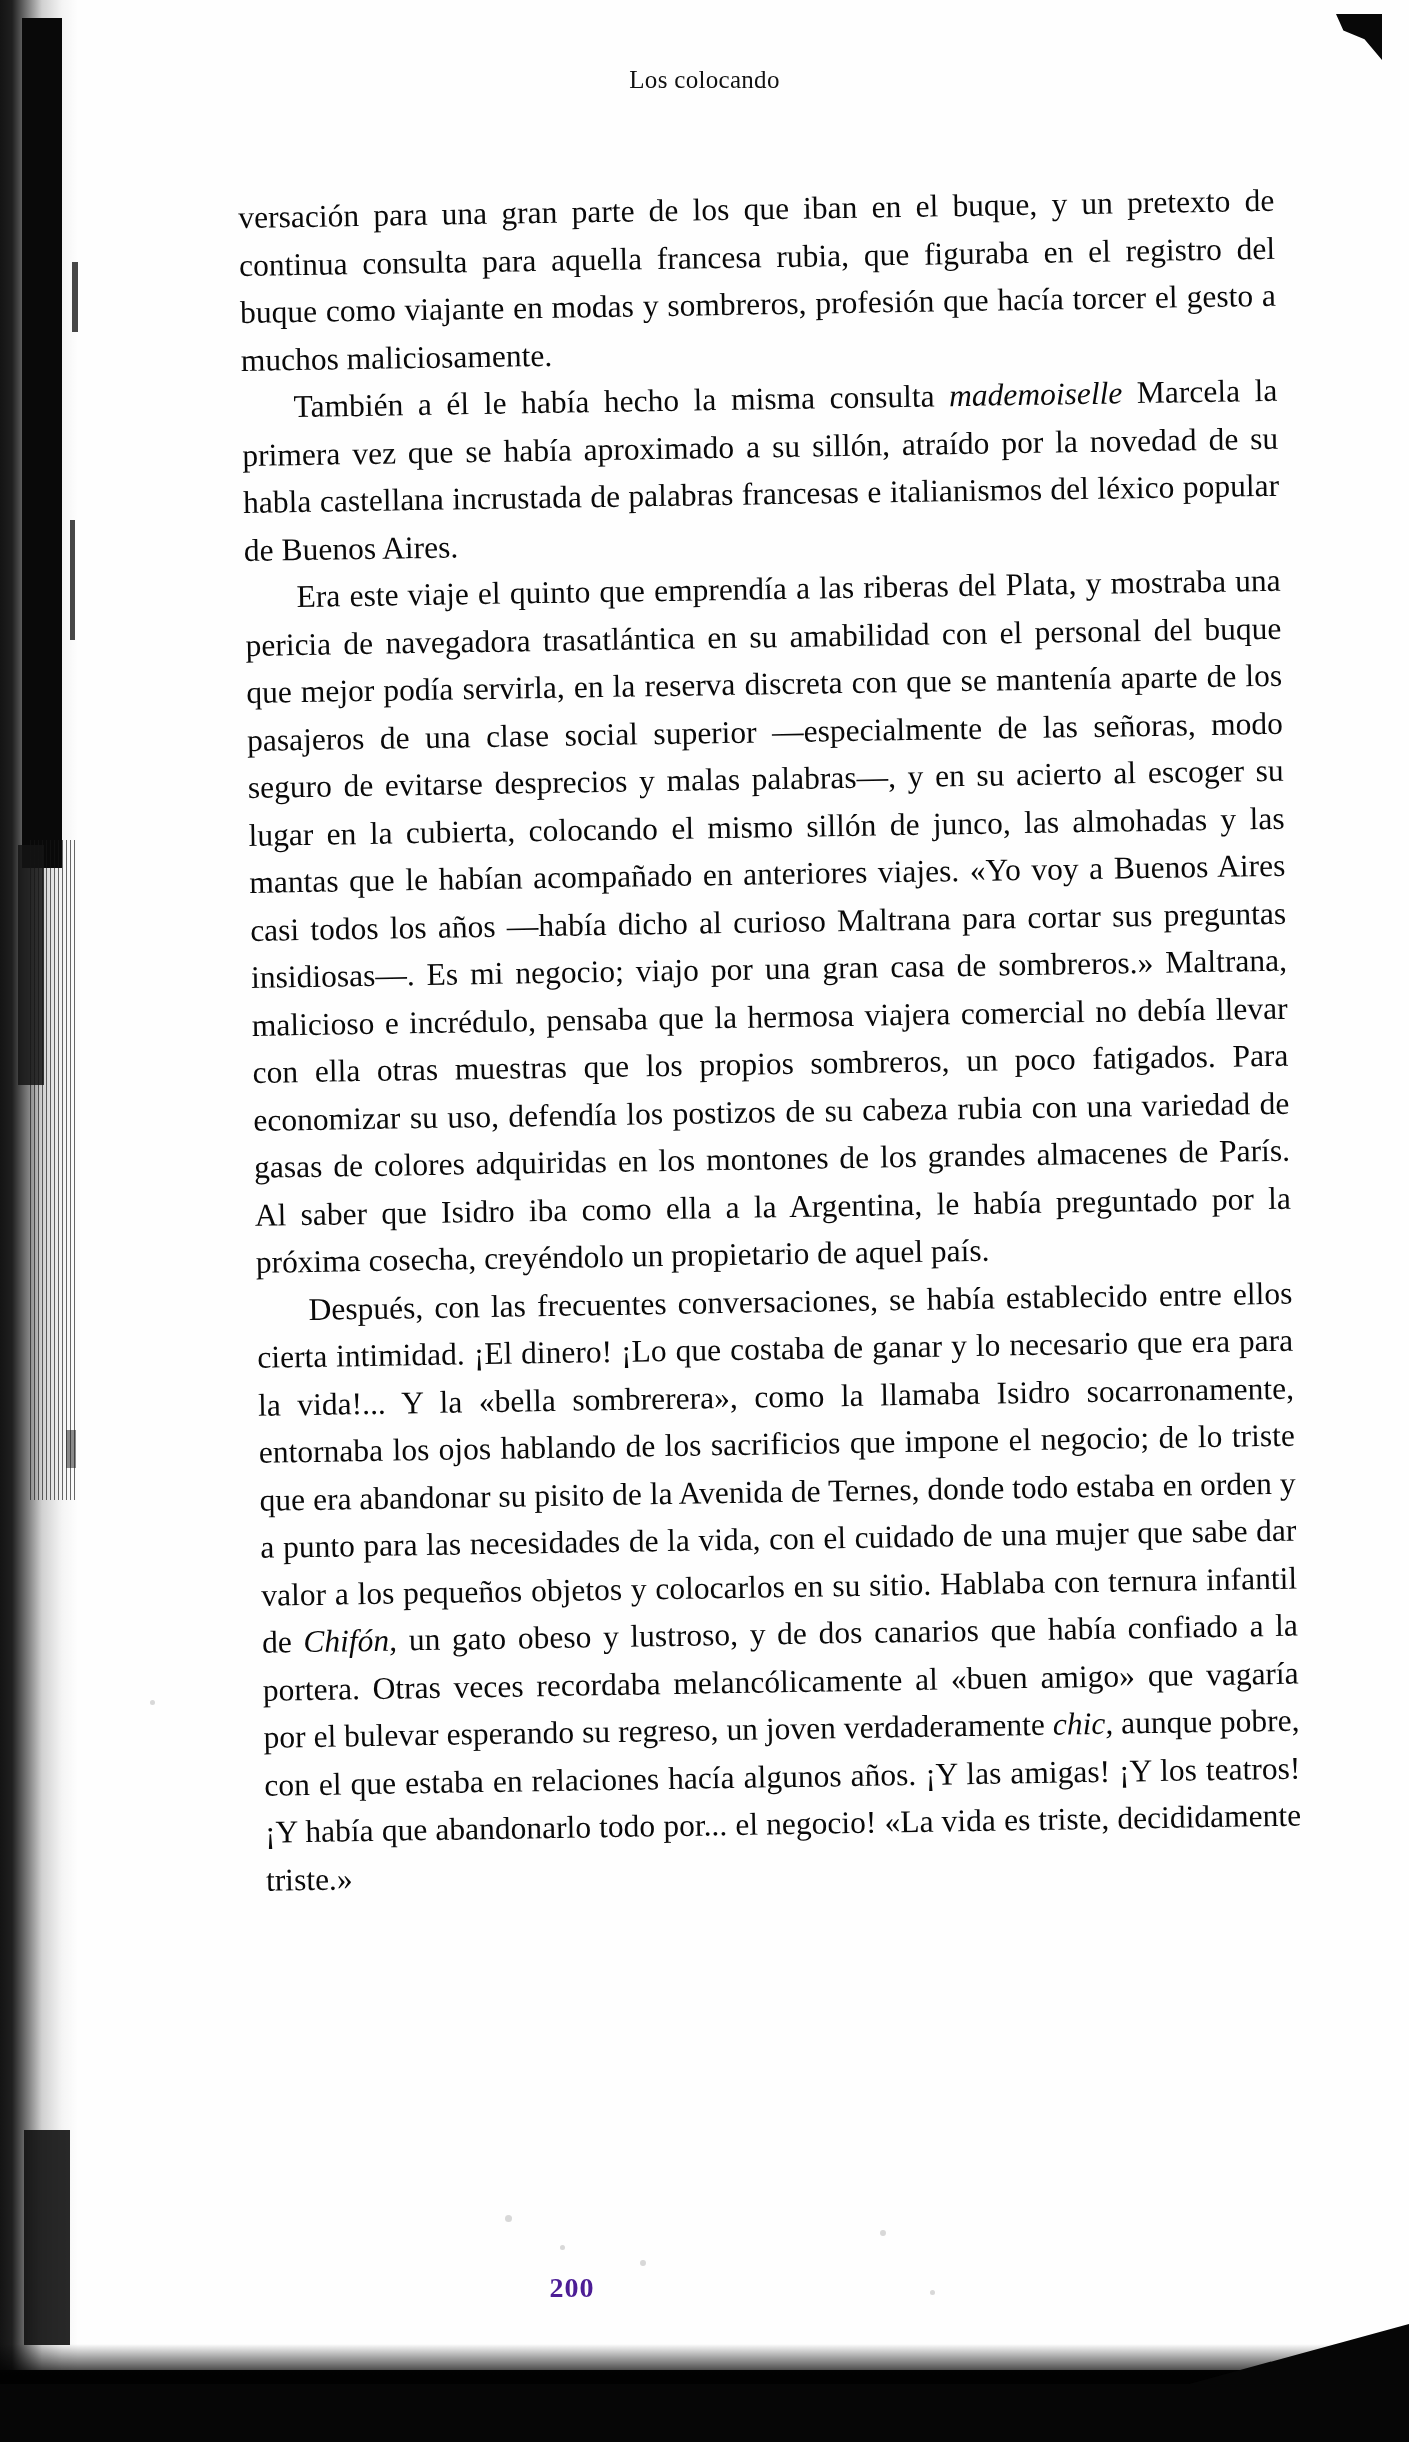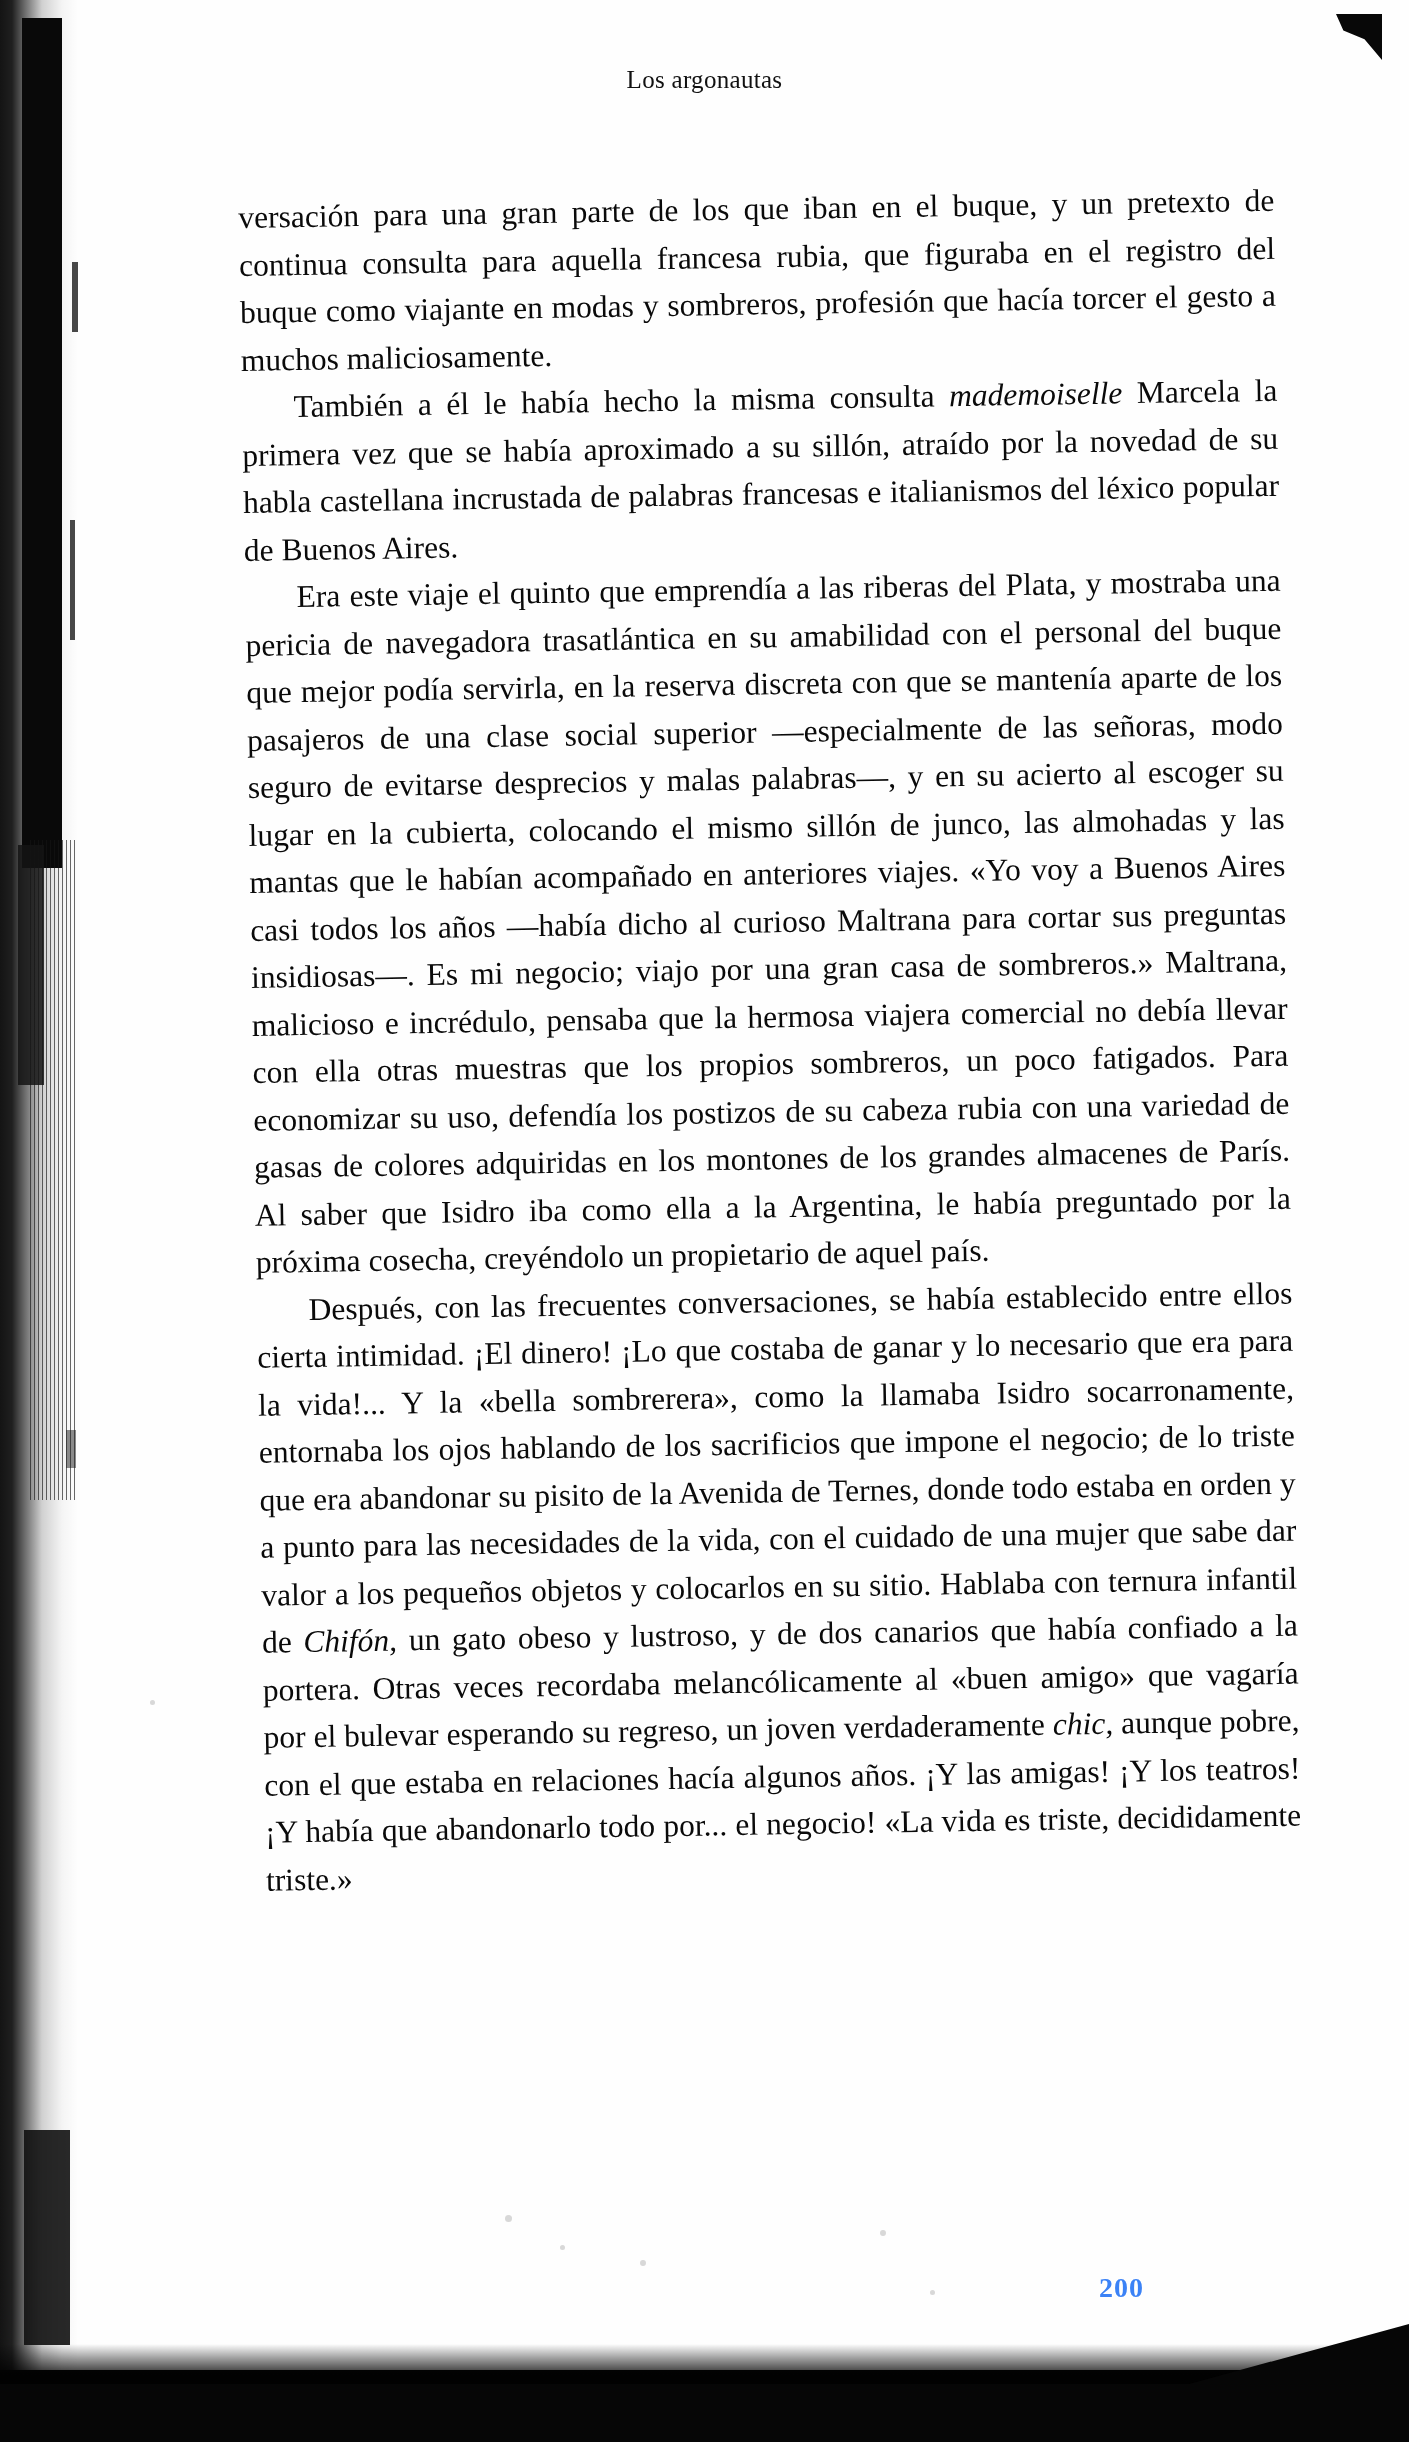--- a/index.html
+++ b/index.html
@@ -161,25 +161,25 @@
   }
   .text-column i {
     font-style: italic;
   }
 
   .folio {
     position: absolute;
     left: 0;
     top: 2272px;
     width: 1144px;
-    text-align: right;
+    text-align: center;
     font-size: 28px;
     font-weight: bold;
     letter-spacing: 1px;
-    color: #3b82f6;
+    color: #4c1d95;
   }
 
   
   .speckle {
     position: absolute;
     background: #b8b8b8;
     border-radius: 50%;
     opacity: 0.55;
   }
 </style>
@@ -199,21 +199,21 @@
 
   <div class="corner-mark"></div>
 
   <div class="speckle" style="left:505px; top:2215px; width:7px; height:7px;"></div>
   <div class="speckle" style="left:560px; top:2245px; width:5px; height:5px;"></div>
   <div class="speckle" style="left:640px; top:2260px; width:6px; height:6px;"></div>
   <div class="speckle" style="left:880px; top:2230px; width:6px; height:6px;"></div>
   <div class="speckle" style="left:930px; top:2290px; width:5px; height:5px;"></div>
   <div class="speckle" style="left:150px; top:1700px; width:5px; height:5px;"></div>
 
-  <div class="running-head">Los argonautas</div>
+  <div class="running-head">Los colocando</div>
 
   <div class="text-column">
 
     <p class="first">
       <span>versación para una gran parte de los que iban en el buque, y un pretexto de continua consulta para aquella francesa rubia, que figuraba en el registro del buque como viajante en modas y sombreros, profesión que hacía torcer el gesto a muchos maliciosamente.</span>
     </p>
 
     <p>
       <span>También a él le había hecho la misma consulta </span><i>mademoiselle</i><span> Marcela la primera vez que se había aproximado a su sillón, atraído por la novedad de su habla castellana incrustada de palabras francesas e italianismos del léxico popular de Buenos Aires.</span>
     </p>

